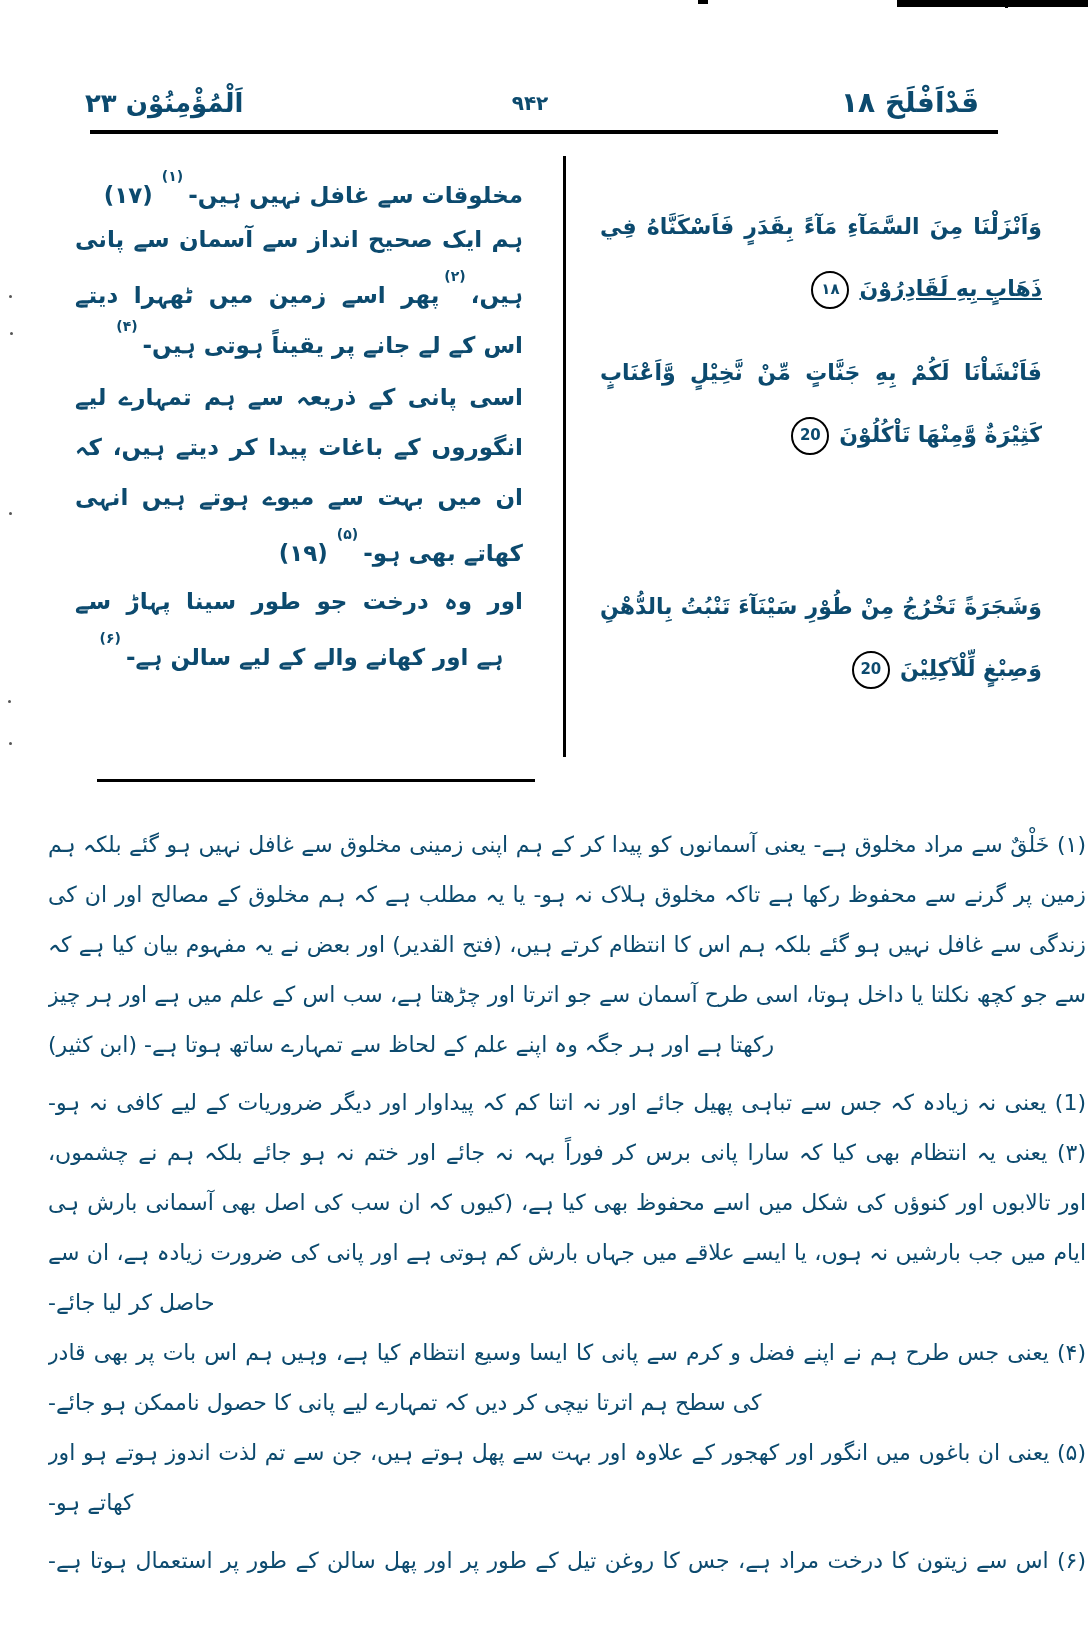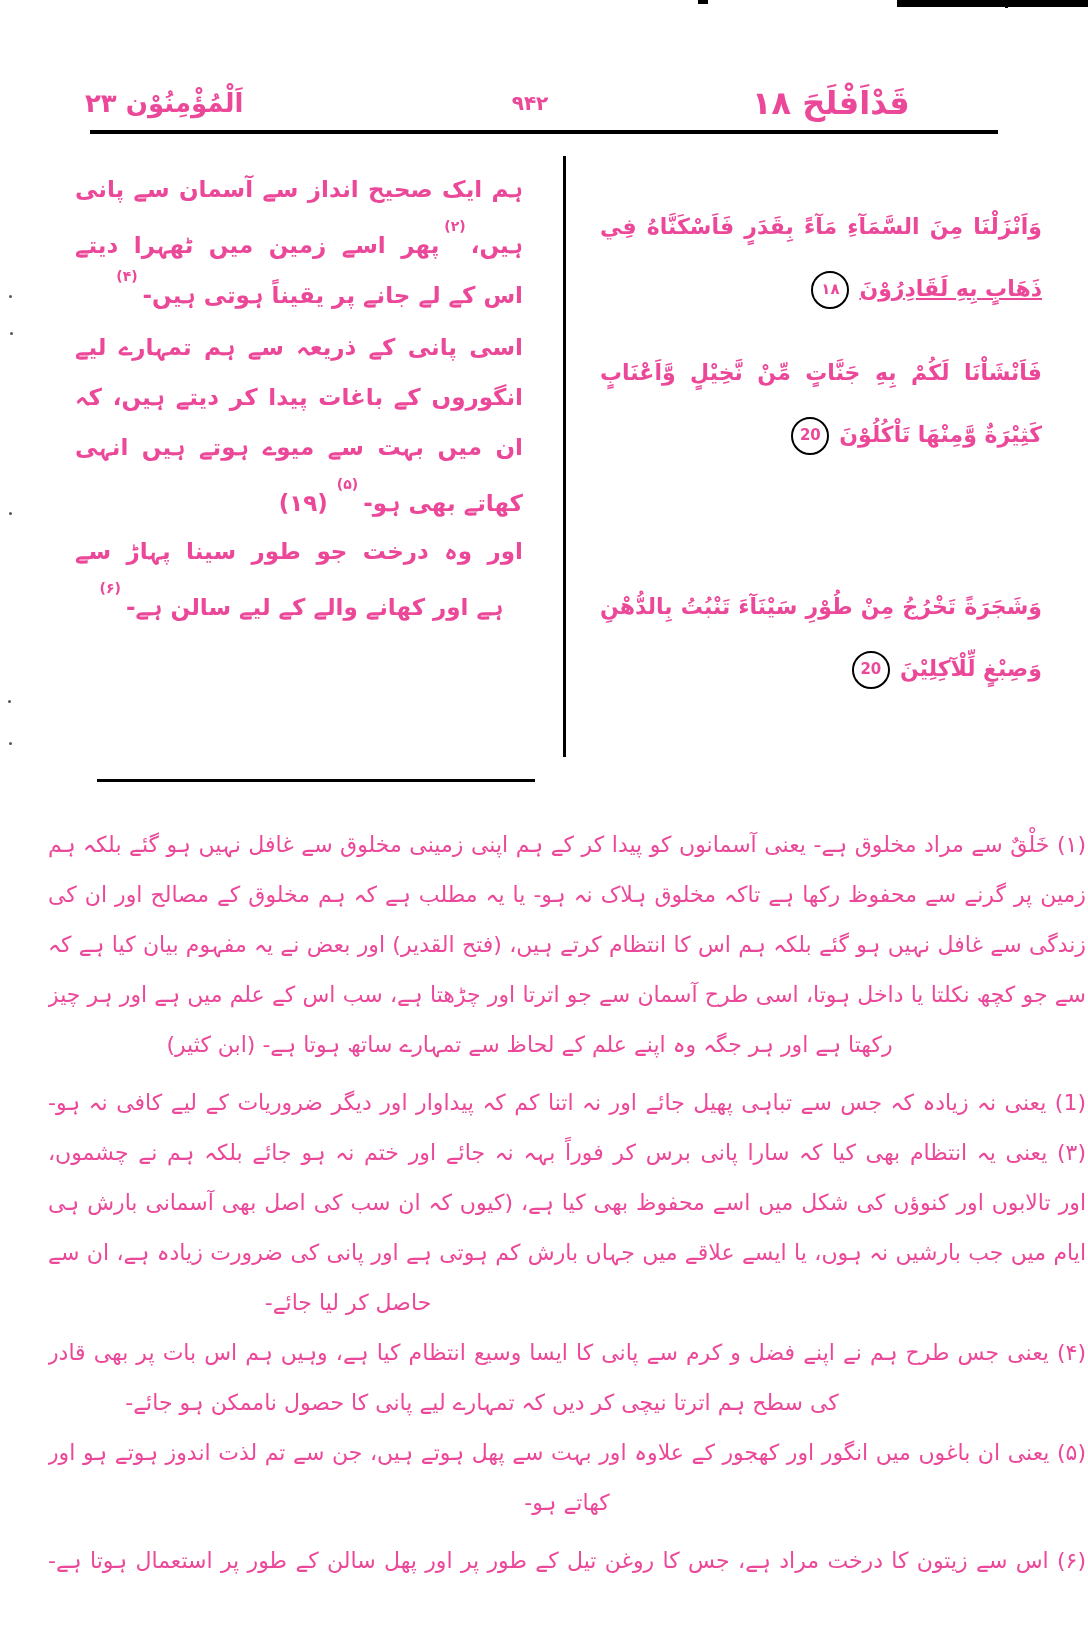--- a/index.html
+++ b/index.html
@@ -1,27 +1,27 @@
 <!DOCTYPE html>
 <html><head>
 <meta charset="utf-8">
 <style>
   html,body{margin:0;padding:0;background:#e8e8e8;}
   #page{
     position:relative;width:1088px;height:1651px;background:#ffffff;
-    font-family:"DejaVu Sans",sans-serif;color:#ec4899;overflow:hidden;
+    font-family:"DejaVu Sans",sans-serif;color:#0c4a6e;overflow:hidden;
   }
   .artifact{position:absolute;background:#000;}
   .speck{position:absolute;background:#555;width:3px;height:3px;border-radius:50%;}
 
   
   .hdr{position:absolute;top:80px;height:46px;line-height:46px;font-weight:bold;direction:rtl;}
   #hdr-left{left:85px;width:160px;text-align:left;font-size:26px;}
   #hdr-center{left:465px;width:130px;text-align:center;font-size:20px;}
-  #hdr-right{left:752px;width:160px;text-align:left;font-size:32px;}
+  #hdr-right{left:830px;width:160px;text-align:center;font-size:28px;}
   #hdr-rule{position:absolute;left:90px;top:130px;width:908px;height:4px;background:#000;}
 
   
   #col-divider{position:absolute;left:563px;top:156px;width:3px;height:601px;background:#000;}
 
   
   #urdu-col{position:absolute;left:75px;top:158px;width:448px;direction:rtl;
     font-size:23px;font-weight:bold;}
   .upara{margin:0;padding:0;}
   .uline{height:50px;line-height:50px;overflow:hidden;text-align:right;}
@@ -32,21 +32,21 @@
   
   .verse{position:absolute;left:600px;width:442px;direction:rtl;font-weight:bold;font-size:22px;}
   .vline{height:62px;line-height:62px;overflow:hidden;text-align:right;}
   .vjust{text-align:justify;text-align-last:justify;}
   .vcircle{display:inline-block;width:34px;height:34px;border:2px solid #000;border-radius:50%;
     text-align:center;line-height:32px;font-size:15px;vertical-align:middle;margin:0 10px;}
 
   
   #fn-rule{position:absolute;left:97px;top:779px;width:438px;height:3px;background:#000;}
   #footnotes{position:absolute;left:48px;top:820px;width:1038px;direction:rtl;font-size:22px;}
-  .fline{height:50px;line-height:50px;overflow:hidden;text-align:center;}
+  .fline{height:50px;line-height:50px;overflow:hidden;text-align:left;}
   .fjust{text-align:justify;text-align-last:justify;}
 </style>
 </head>
 <body>
 
 <div id="page">
 
   <div class="artifact" style="left:897px;top:0;width:191px;height:7px;"></div>
   <div class="artifact" style="left:698px;top:0;width:10px;height:4px;"></div>
   <div class="artifact" style="left:1005px;top:4px;width:3px;height:4px;"></div>
@@ -58,20 +58,23 @@
 
   <div id="hdr-left" class="hdr">اَلْمُؤْمِنُوْن ۲۳</div>
   <div id="hdr-center" class="hdr">۹۴۲</div>
   <div id="hdr-right" class="hdr">قَدْاَفْلَحَ ۱۸</div>
   <div id="hdr-rule"></div>
 
   <div id="col-divider"></div>
 
   <div id="urdu-col" style="padding-top:6px;">
     <div class="upara">
+      <div class="uline">
+        <span>مخلوقات سے غافل نہیں ہیں-</span><sup class="fnref">(۱)</sup><span class="vnum">(۱۷)</span>
+      </div>
       <div class="uline ujust">ہم ایک صحیح انداز سے آسمان سے پانی برساتے</div>
       <div class="uline ujust">
         <span>ہیں،</span><sup class="fnref">(۲)</sup><span>پھر اسے زمین میں ٹھہرا دیتے ہیں،</span>
       </div>
       <div class="uline">
         <span>اس کے لے جانے پر یقیناً ہوتی ہیں-</span><sup class="fnref">(۴)</sup>
       </div>
     </div>
     <div class="upara" style="margin-top:8px;">
       <div class="uline ujust">اسی پانی کے ذریعہ سے ہم تمہارے لیے کھجوروں اور</div>

